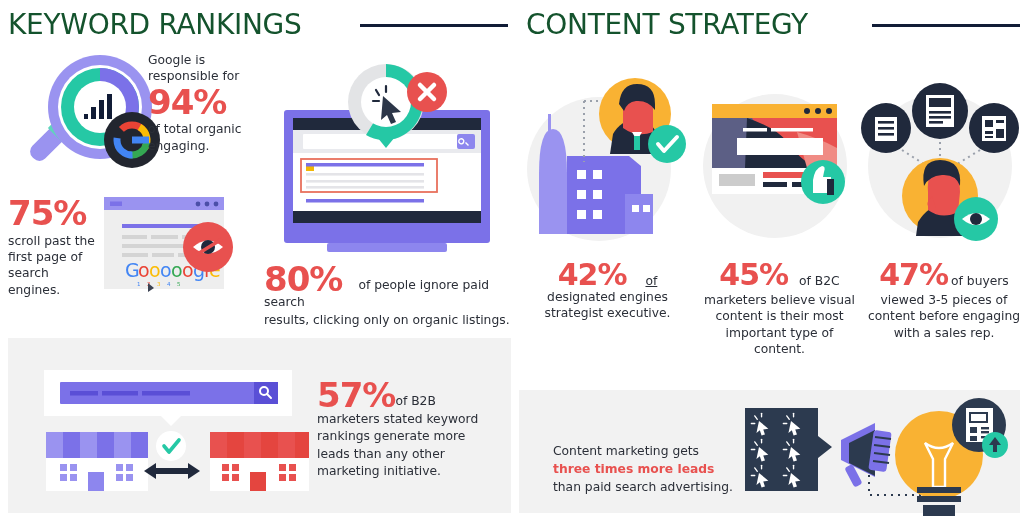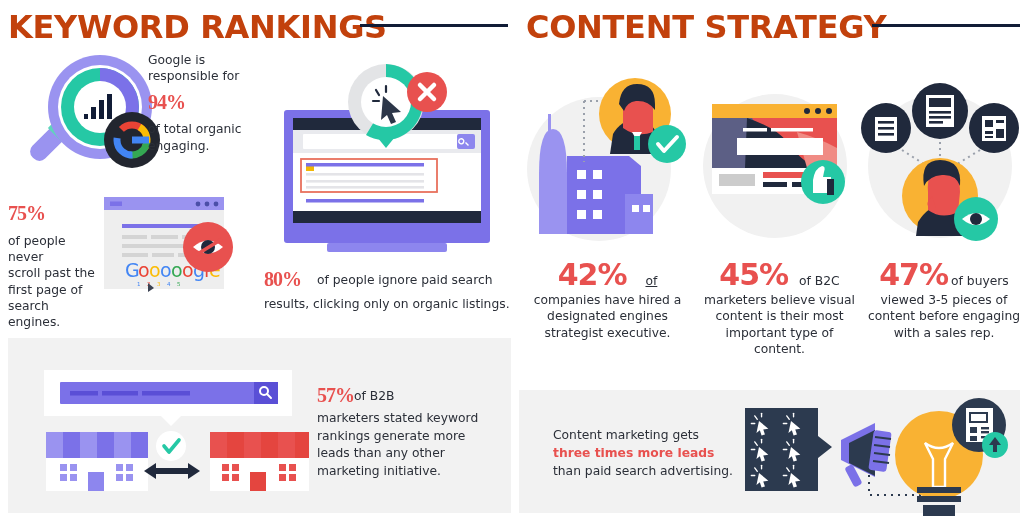--- a/index.html
+++ b/index.html
@@ -6,35 +6,35 @@
   html, body {
     width: 1024px; height: 523px;
     background: #ffffff;
     font-family: "DejaVu Sans", "Liberation Sans", sans-serif;
     overflow: hidden;
   }
   #page { position: relative; width: 1024px; height: 523px; background:#fff; }
 
   .sect-title {
     position: absolute;
-    font-weight: 700;
-    font-size: 32px;
+    font-weight: 400;
+    font-size: 28px;
     letter-spacing: -0.3px;
-    color: #c2410c;
+    color: #14532d;
     white-space: nowrap;
   }
   .title-rule {
     position: absolute;
     height: 3px;
     background: #111c36;
   }
 
   .pct { color:#e8514f; font-weight:800; }
   .stat-txt { color:#2b2f38; font-size:12.3px; line-height:16.2px; }
-  .stat-big { font-size:20px; line-height:30px; letter-spacing:-1px; vertical-align:-2px;font-family:Liberation Serif, serif; }
+  .stat-big { font-size:34px; line-height:30px; letter-spacing:-1px; vertical-align:-2px; }
   .stat-big-sm { font-size:30px; line-height:26px; letter-spacing:-1px; }
 
   .panel { position:absolute; background:#f2f2f2; }
 
   .art { position:absolute; }
   svg { display:block; overflow: visible; }
 
   .blk { position:absolute; }
   .center { text-align:center; }
 </style>
@@ -126,21 +126,20 @@
         <g stroke="#ffffff" stroke-width="4.5" stroke-linecap="round">
           <line x1="147" y1="25" x2="161" y2="39"></line>
           <line x1="161" y1="25" x2="147" y2="39"></line>
         </g>
       </g>
     </svg>
   </div>
 
   <div class="blk stat-txt" style="left:8px; top:198px; width:96px;">
     <div class="pct stat-big" style="margin-bottom:5px;">75%</div>
-    <div>of people never</div>
     <div>scroll past the</div>
     <div>first page of</div>
     <div>search engines.</div>
   </div>
 
   <div class="art" style="left:104px; top:197px;">
     <svg width="135" height="95" viewBox="0 0 135 95">
       <rect x="0" y="0" width="120" height="92" fill="#eeeeee"></rect>
       <rect x="0" y="0" width="120" height="13" fill="#9a93f0"></rect>
       <rect x="6" y="4.5" width="12" height="4.5" fill="#7b71e8"></rect>
@@ -316,21 +315,20 @@
         <path d="M100 145 q14 -12 28 0 q-14 12 -28 0 z" fill="#ffffff"></path>
         <circle cx="114" cy="145" r="6" fill="#20293c"></circle>
       </g>
     </svg>
   </div>
 
   <div class="blk stat-txt center" style="left:520px; top:262px; width:175px;">
     <div>
       <span class="pct stat-big-sm">42%</span><span style="margin-left:19px;text-decoration:underline;">of</span>
     </div>
-    <div style="margin-top:3px;">companies have hired a</div>
     <div>designated engines</div>
     <div>strategist executive.</div>
   </div>
 
   <div class="blk stat-txt center" style="left:692px; top:262px; width:175px;">
     <div>
       <span class="pct stat-big-sm">45%</span><span style="margin-left:11px;text-align:center;">of B2C</span>
     </div>
     <div style="margin-top:3px;">marketers believe visual</div>
     <div>content is their most</div>
@@ -427,21 +425,21 @@
       <span class="pct stat-big">57%</span><span style="margin-left:0;">of B2B</span>
     </div>
     <div>marketers stated keyword</div>
     <div>rankings generate more</div>
     <div>leads than any other</div>
     <div>marketing initiative.</div>
   </div>
 
   <div class="panel" style="left:519px; top:390px; width:501px; height:123px;"></div>
 
-  <div class="blk stat-txt" style="left:553px; top:426px; width:230px; line-height:18px;">
+  <div class="blk stat-txt" style="left:553px; top:442px; width:230px; line-height:18px;">
     <div>Content marketing gets</div>
     <div class="pct" style="font-weight:700;">three times more leads</div>
     <div>than paid search advertising.</div>
   </div>
 
   <div class="art" style="left:745px; top:395px;">
     <svg width="275" height="120" viewBox="0 0 275 120">
       <g>
         <path d="M0 13 h73 v28 l14 11 l-14 11 v33 h-73 z" fill="#2c3a4f"></path>
         <g fill="#ffffff">

